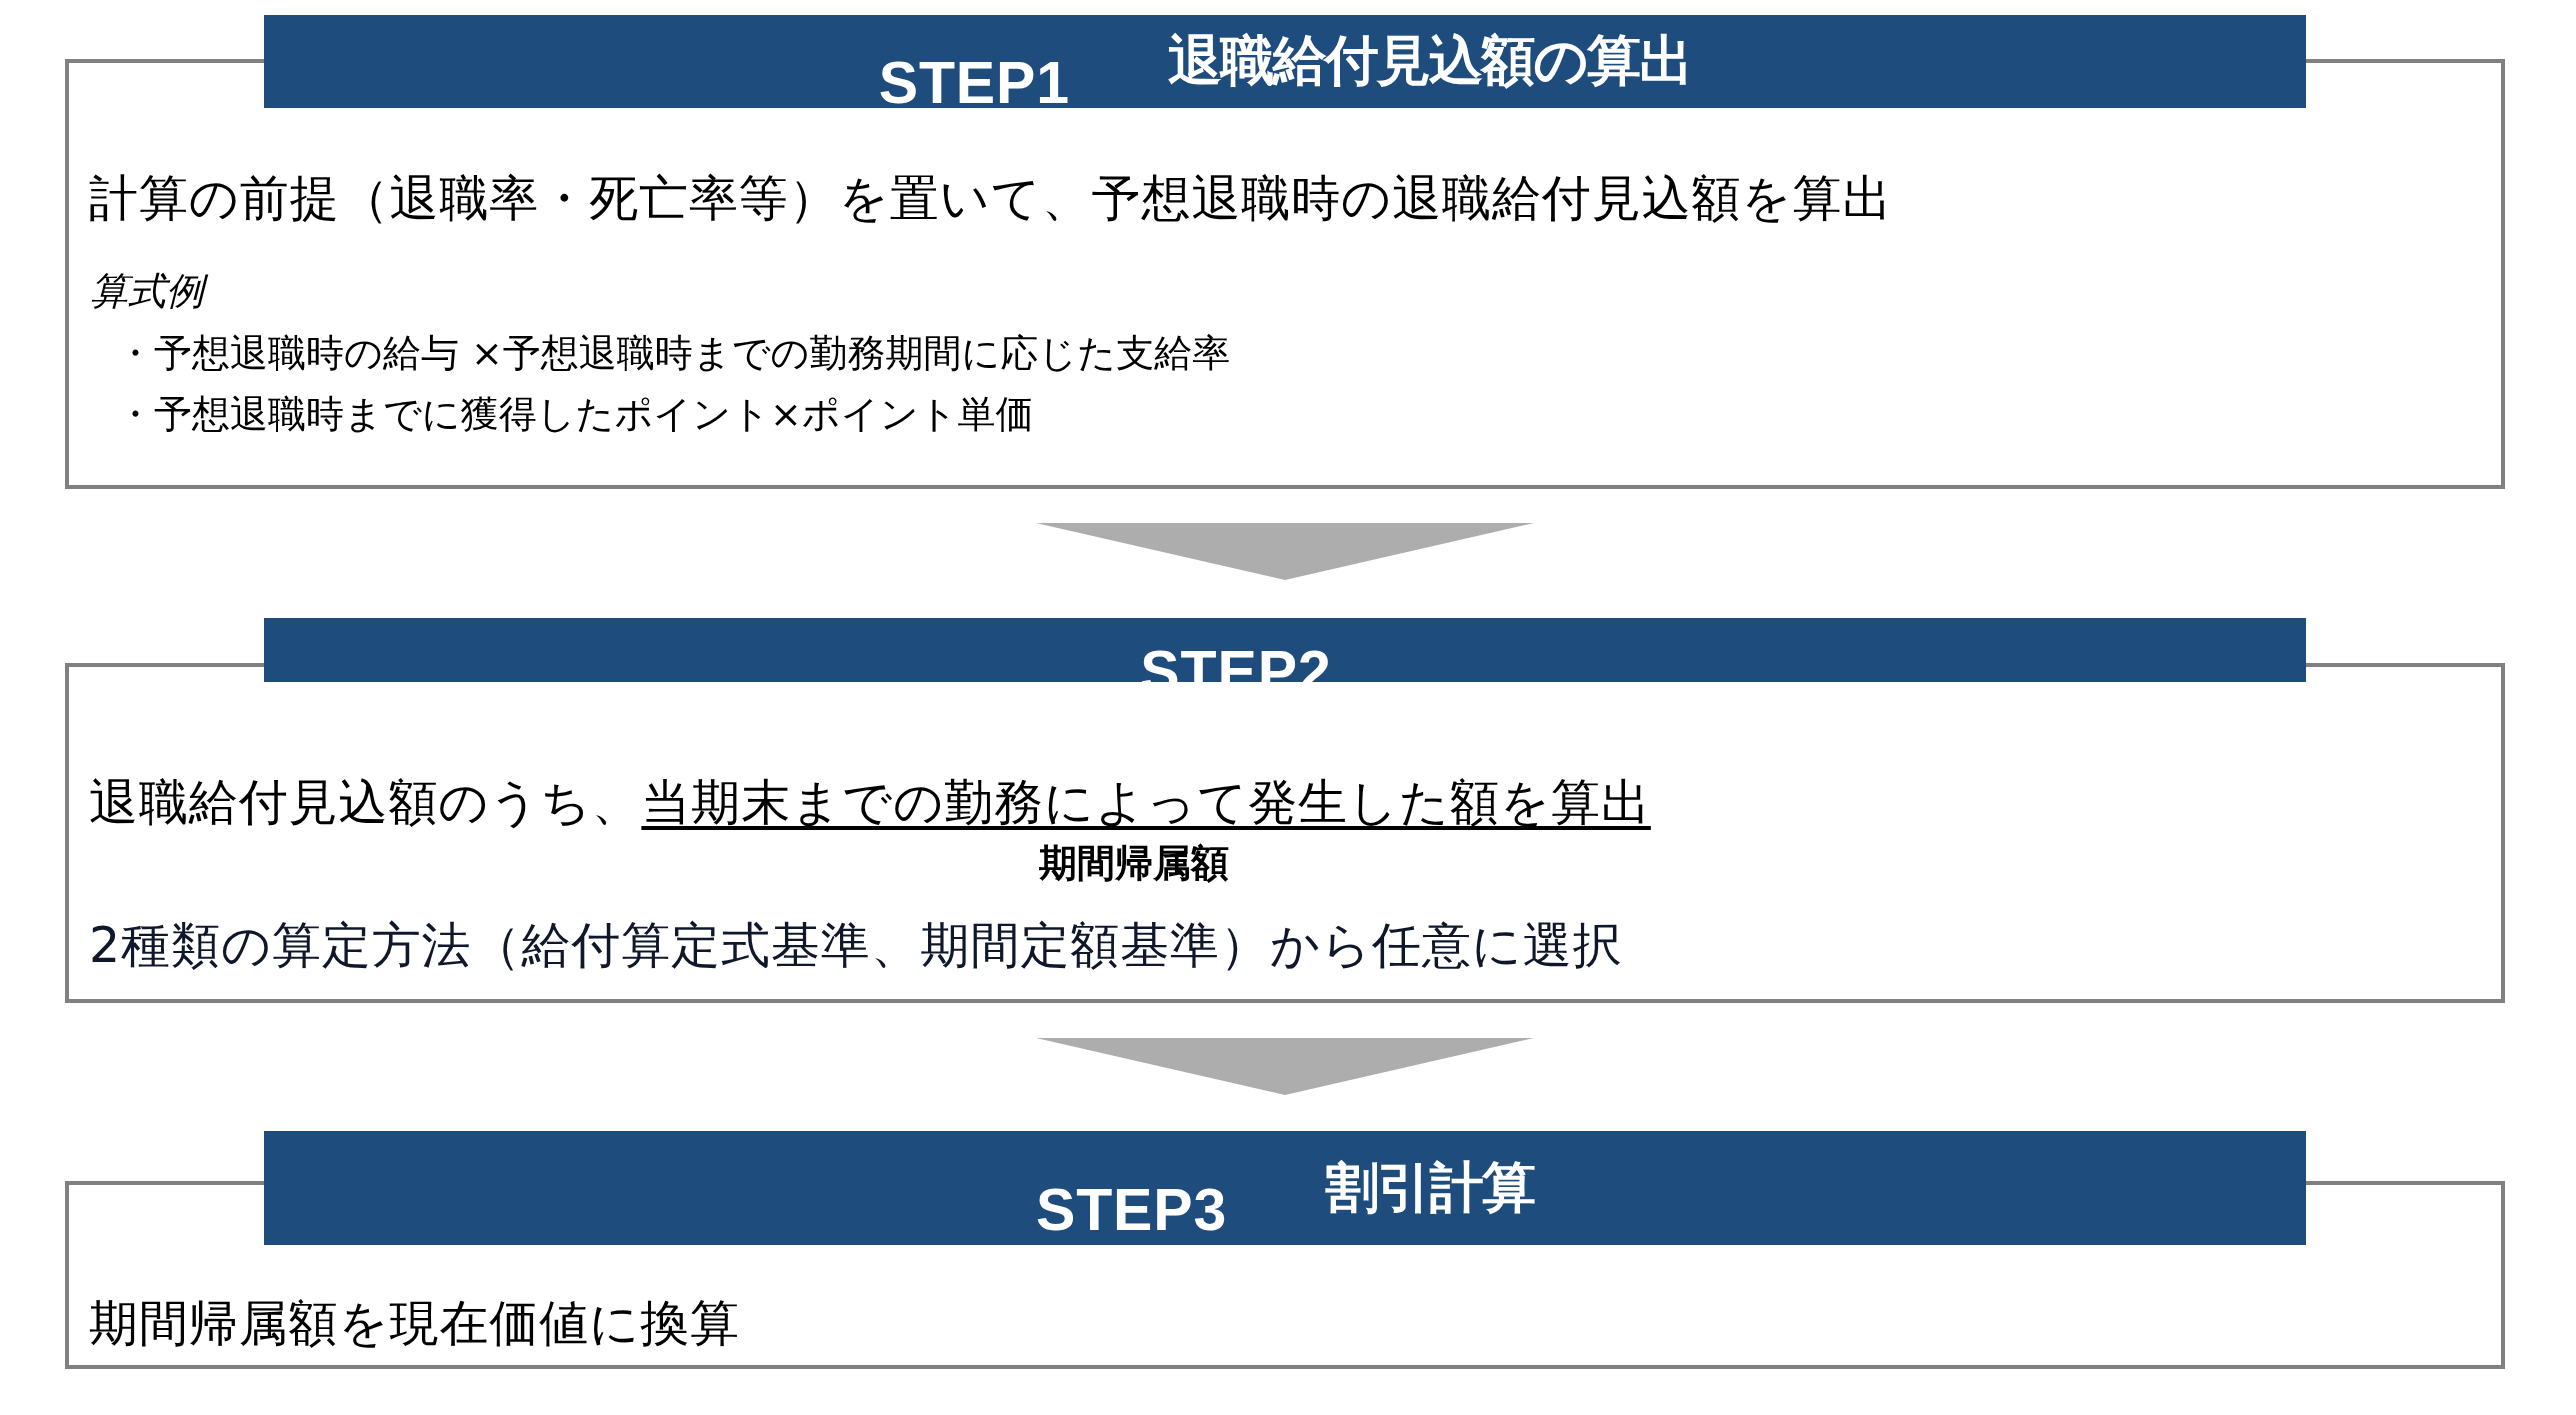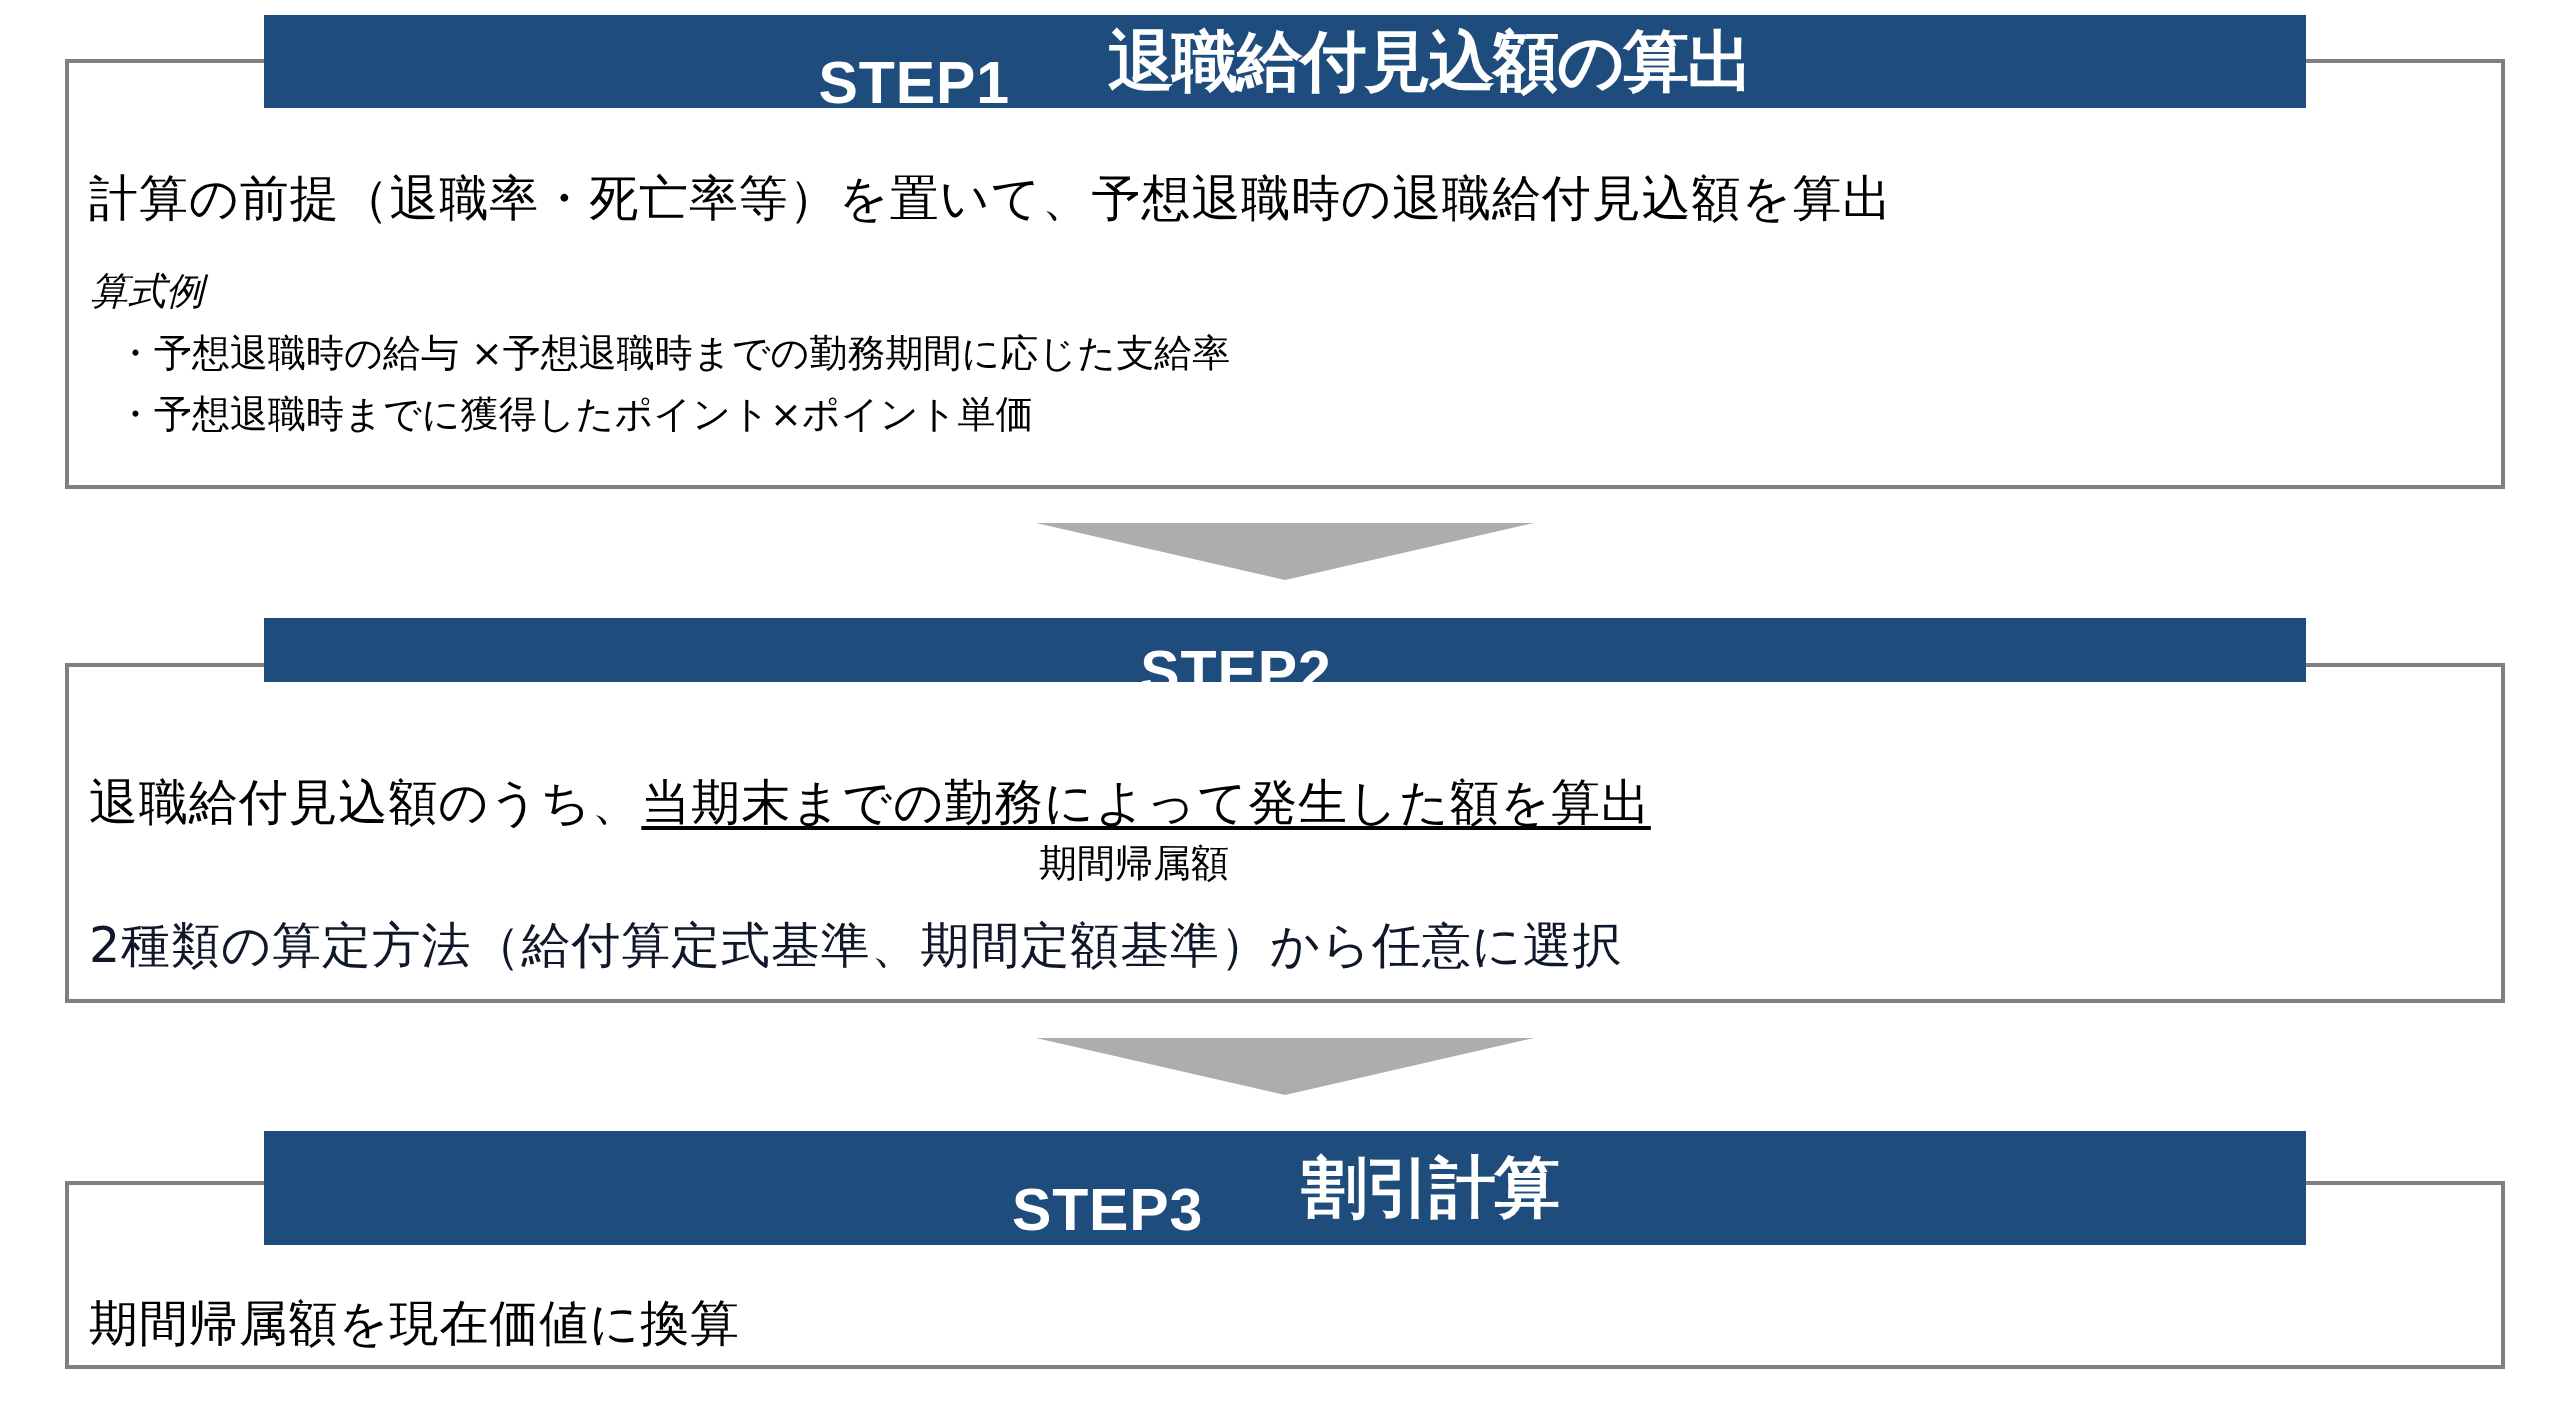--- a/index.html
+++ b/index.html
@@ -3,21 +3,21 @@
 <meta charset="utf-8">
 <style>
   html, body { margin:0; padding:0; background:#ffffff; }
   body { width:2576px; height:1415px; position:relative; overflow:hidden;
          font-family:"DejaVu Sans","Liberation Sans",sans-serif; color:#000; }
   .frame { position:absolute; left:65px; width:2432px; border:4.5px solid #808080; background:#fff; box-sizing:content-box; }
   .header { position:absolute; left:264px; width:2042px; background:#1E4C7C; color:#fff;
             display:flex; align-items:center; justify-content:center;
             font-family:"Liberation Sans","DejaVu Sans",sans-serif; font-weight:bold; font-size:54px; white-space:nowrap; }
   .header .step { margin-right:98px; font-size:59px; letter-spacing:0.9px;margin-top:43px; }
-  .header .title { font-size:66px; letter-spacing:-1.8px; }
+  .header .title { font-size:54px; letter-spacing:-1.8px; }
   .arrow { position:absolute; left:1036px; width:0; height:0;
            border-left:249px solid transparent; border-right:249px solid transparent;
            border-top:57px solid #ADADAD; }
   .txt { position:absolute; white-space:nowrap; font-family:"DejaVu Sans",sans-serif; }
   .big { font-size:49px; letter-spacing:0.9px; }
   .small { font-size:38px; letter-spacing:0px; }
   .u { text-decoration:underline; text-decoration-thickness:3.6px; text-underline-offset:7.1px; }
   .gray { color:#0f172a; }
 </style>
 </head>
@@ -35,21 +35,21 @@
 
 <div class="arrow" style="top:523px;"></div>
 
 <div class="frame" style="top:663px; height:332px;"></div>
 <div class="header" style="top:618px; height:64px;">
   <span class="step">STEP2</span>
 </div>
 <div class="txt big" style="left:89px; top:770px;">
   <span>退職給付見込額のうち、</span><span class="u">当期末までの勤務によって発生した額を算出</span>
 </div>
-<div class="txt small" style="left:1039px; top:838px;">期間帰属額</div>
+<div class="txt small" style="left:1039px; top:838px;font-weight:bold;">期間帰属額</div>
 <div class="txt big gray" style="left:89px; top:913px;">2種類の算定方法（給付算定式基準、期間定額基準）から任意に選択</div>
 
 <div class="arrow" style="top:1038px;"></div>
 
 <div class="frame" style="top:1181px; height:180px;"></div>
 <div class="header" style="top:1131px; height:114px;">
   <span class="step">STEP3</span>
   <span class="title">割引計算</span>
 </div>
 <div class="txt big" style="left:89px; top:1291px;">期間帰属額を現在価値に換算</div>

